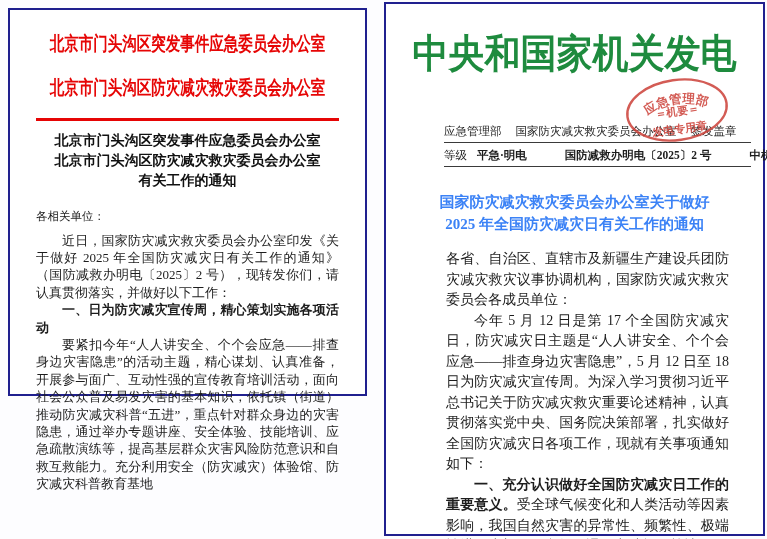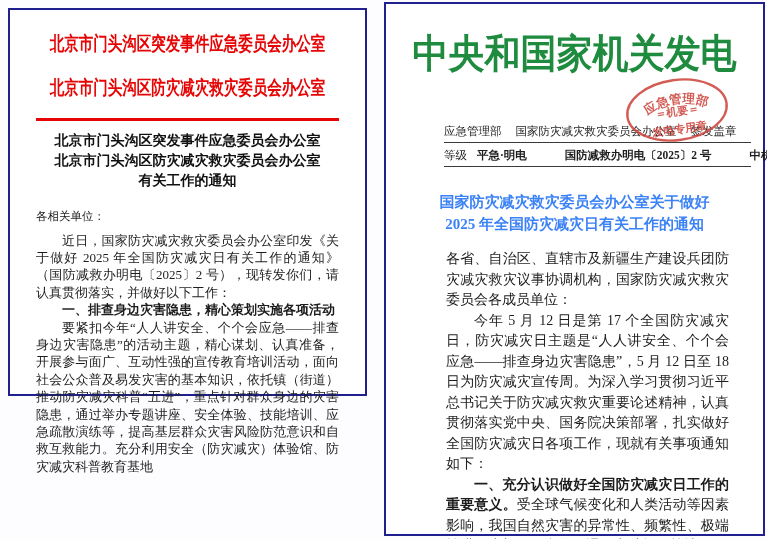--- a/index.html
+++ b/index.html
@@ -72,21 +72,21 @@
   <div class="doc-title-l">
     <div>北京市门头沟区突发事件应急委员会办公室</div>
     <div>北京市门头沟区防灾减灾救灾委员会办公室</div>
     <div>有关工作的通知</div>
   </div>
 
   <div class="salutation">各相关单位：</div>
 
   <div class="body-l">
     <p>近日，国家防灾减灾救灾委员会办公室印发《关于做好 2025 年全国防灾减灾日有关工作的通知》（国防减救办明电〔2025〕2 号），现转发你们，请认真贯彻落实，并做好以下工作：</p>
-    <p class="bold">一、排查身边灾害隐患，精心策划实施各项活动</p>
+    <p class="bold">一、日为防灾减灾宣传周，精心策划实施各项活动</p>
     <p>要紧扣今年“人人讲安全、个个会应急——排查身边灾害隐患”的活动主题，精心谋划、认真准备，开展参与面广、互动性强的宣传教育培训活动，面向社会公众普及易发灾害的基本知识，依托镇（街道）推动防灾减灾科普“五进”，重点针对群众身边的灾害隐患，通过举办专题讲座、安全体验、技能培训、应急疏散演练等，提高基层群众灾害风险防范意识和自救互救能力。充分利用安全（防灾减灾）体验馆、防灾减灾科普教育基地</p>
   </div>
 
   <div class="page-num">1</div>
 </div>
 
 <div class="page page-right">
   <div class="masthead">
     <span>中央和国家机关发电</span>
   </div>

